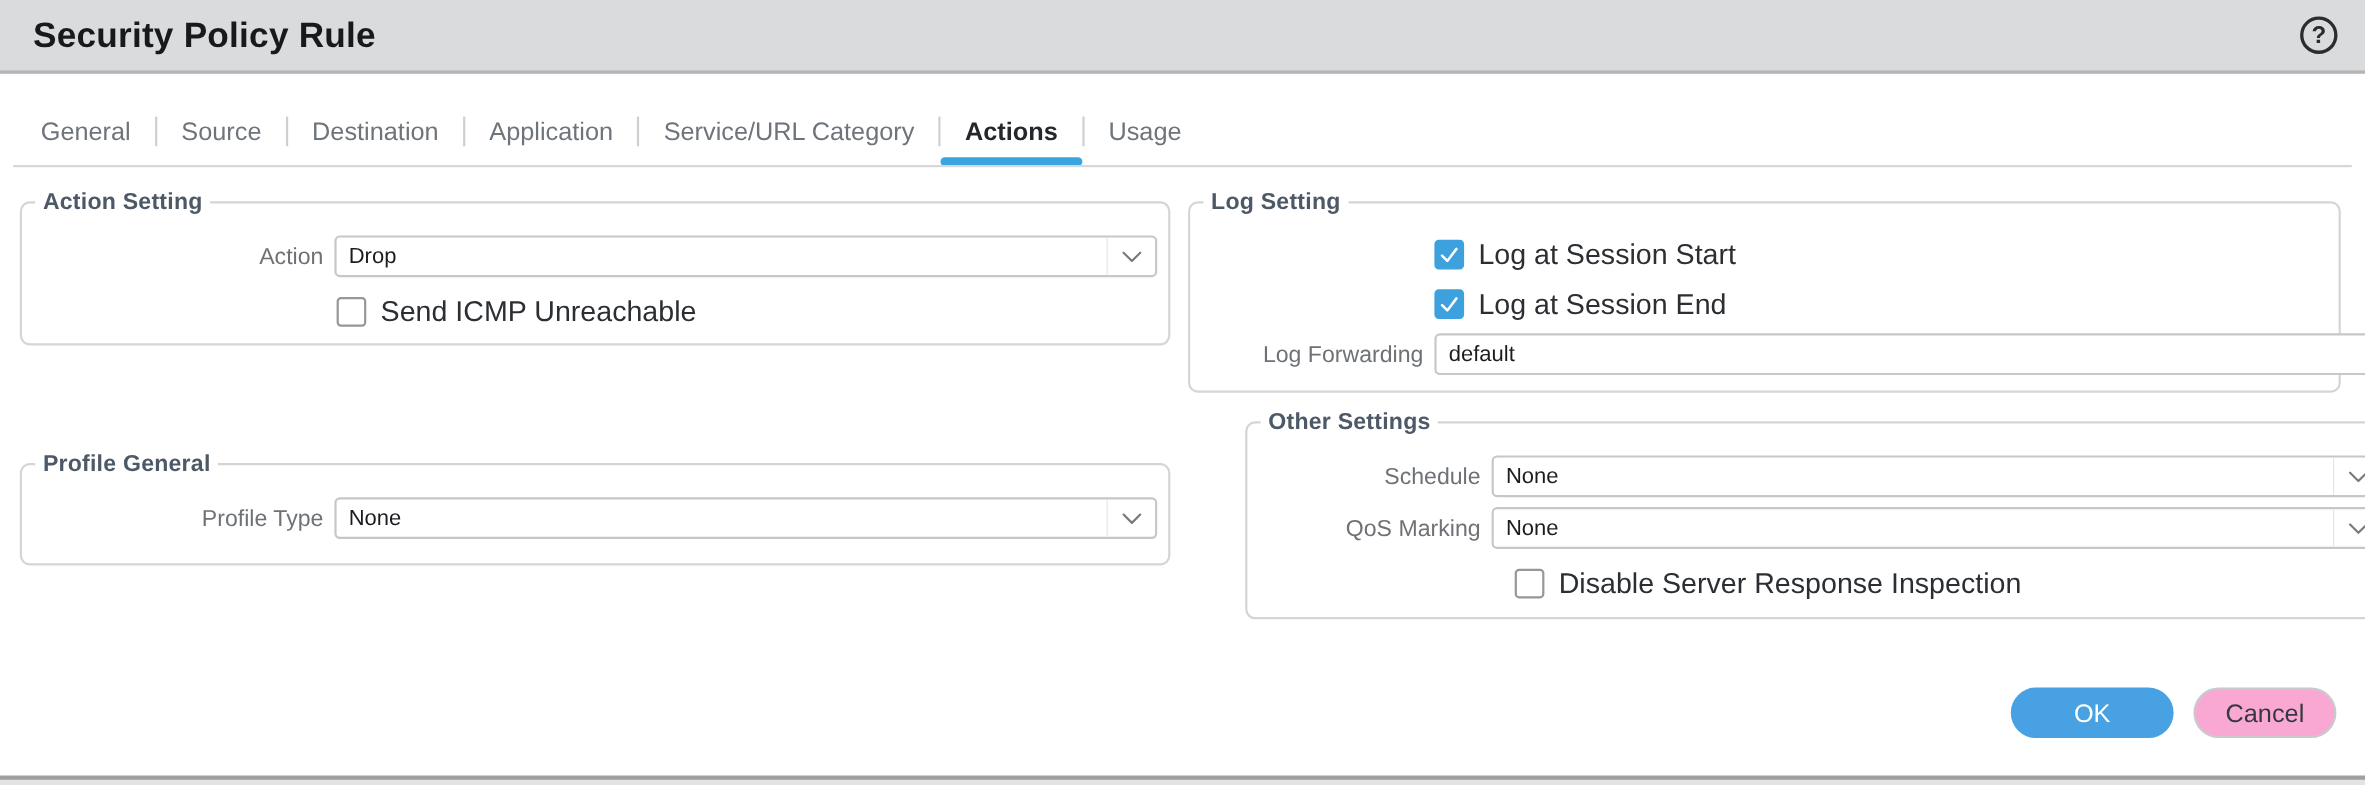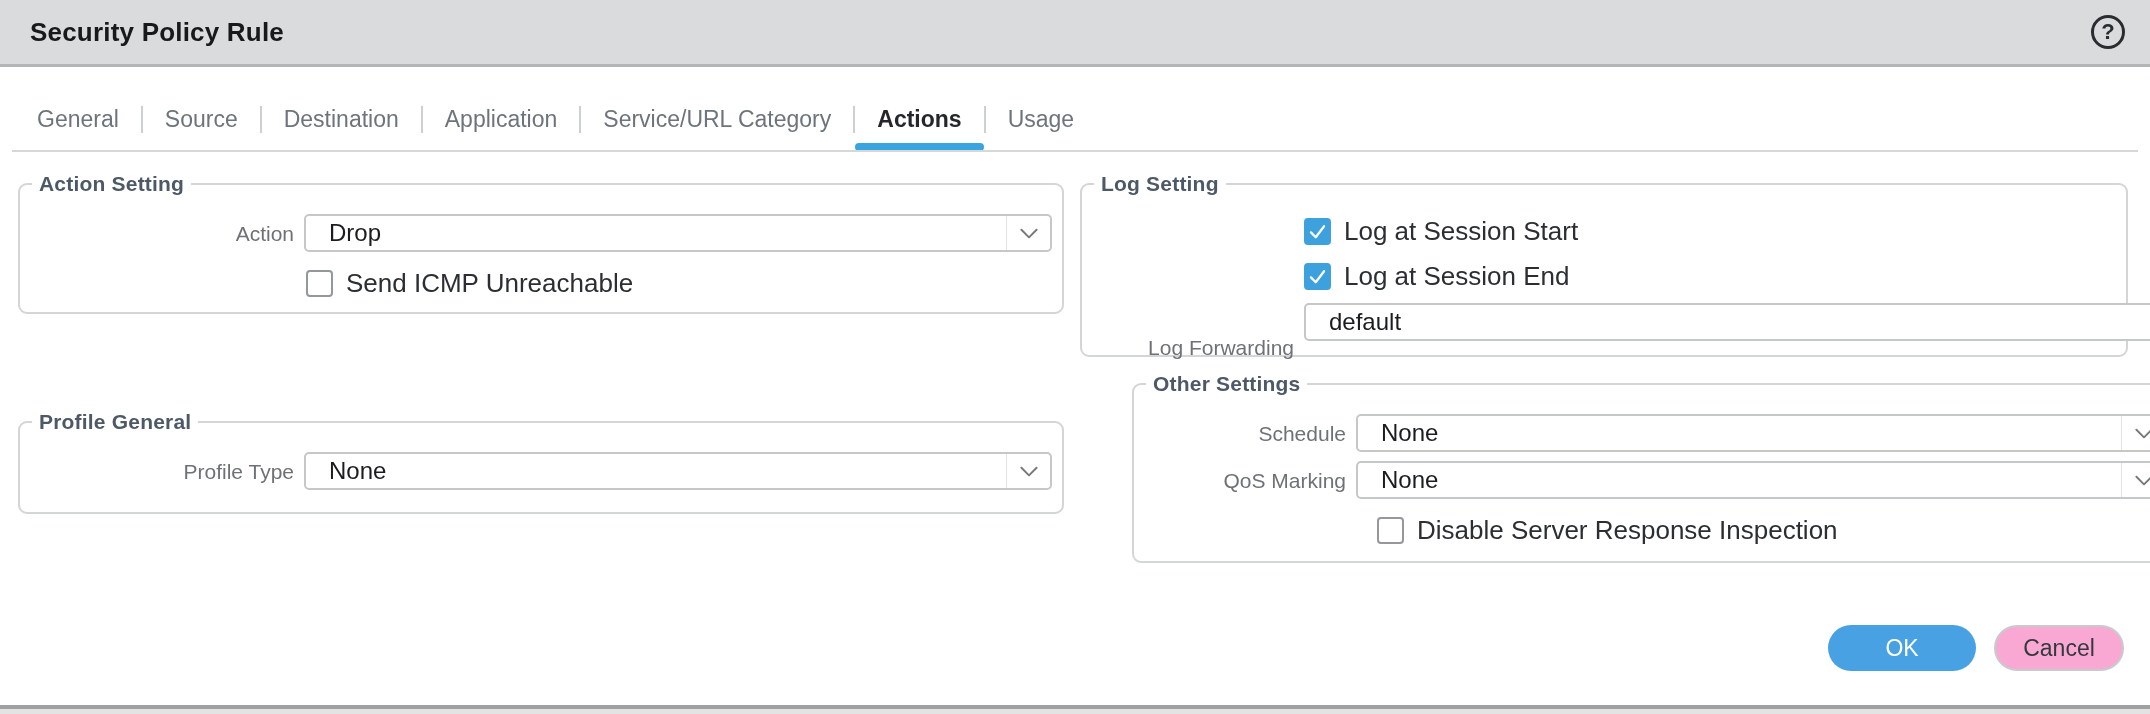--- a/index.html
+++ b/index.html
@@ -8,21 +8,21 @@
     position:relative; width:2150px; height:714px; overflow:hidden;
     font-family:"Liberation Sans", sans-serif; background:#ffffff;
   }
   
   .titlebar {
     position:absolute; left:0; top:0; width:2150px; height:67px;
     background:#dadbdc; border-bottom:3px solid #b3b5b7;
   }
   .dlg-title {
     position:absolute; left:30px; top:0; height:64px; line-height:64px;
-    font-size:26px; font-weight:bold; color:#17191b; letter-spacing:0.2px;
+    font-size:32px; font-weight:bold; color:#17191b; letter-spacing:0.2px;
   }
   .help {
     position:absolute; right:25px; top:15px; width:34px; height:34px;
     border:3px solid #2a2d30; border-radius:50%; color:#2a2d30;
     font-size:22px; font-weight:bold; text-align:center; line-height:28px;
     cursor:pointer; background:transparent;
   }
   
   .tabs {
     position:absolute; left:15px; top:95px; height:48px;
@@ -54,21 +54,21 @@
   .flabel {
     position:absolute; text-align:right; font-size:21px; color:#6e7276;
     line-height:23px; white-space:nowrap;
   }
   
   .dropdown {
     position:absolute; height:38px; background:#fff; border:2px solid #c5c7c9;
     border-radius:5px; cursor:pointer; display:flex; align-items:center;
   }
   .dd-value {
-    flex:1; padding-left:23px; font-size:24px; color:#1a1c1f; line-height:34px;
+    flex:1; padding-left:11px; font-size:20px; color:#1a1c1f; line-height:34px;
     overflow:hidden; white-space:nowrap;
   }
   .dd-chev {
     width:44px; height:100%; display:flex; align-items:center; justify-content:center;
     border-left:1px solid #e3e4e6;
   }
   .dd-chev svg { display:block; }
   
   .cbrow { position:absolute; display:flex; align-items:center; cursor:pointer; }
   .cbbox {
@@ -159,21 +159,21 @@
       <span class="cblabel">Log at Session Start</span>
     </div>
     <div class="cbrow" style="left:222px; top:76px;">
       <span class="cbbox checked">
         <svg width="21" height="21" viewBox="0 0 24 24">
             <path d="M4.5 13l5.5 5.5L19.5 6" fill="none" stroke="#ffffff" stroke-width="2.6" stroke-linecap="round" stroke-linejoin="round"></path>
           </svg>
       </span>
       <span class="cblabel">Log at Session End</span>
     </div>
-    <div class="flabel" style="left:10px; top:126px; width:202px;margin-top:25px;">Log Forwarding</div>
+    <div class="flabel" style="left:10px; top:126px; width:202px;">Log Forwarding</div>
     <div class="dropdown" style="left:222px; top:118px; width:903px;">
       <span class="dd-value">default</span>
       <span class="dd-chev">
         <svg width="26" height="26" viewBox="0 0 24 24">
             <path d="M5 9l7 7 7-7" fill="none" stroke="#77797c" stroke-width="1.8" stroke-linecap="round" stroke-linejoin="round"></path>
           </svg>
       </span>
     </div>
   </div>
 

